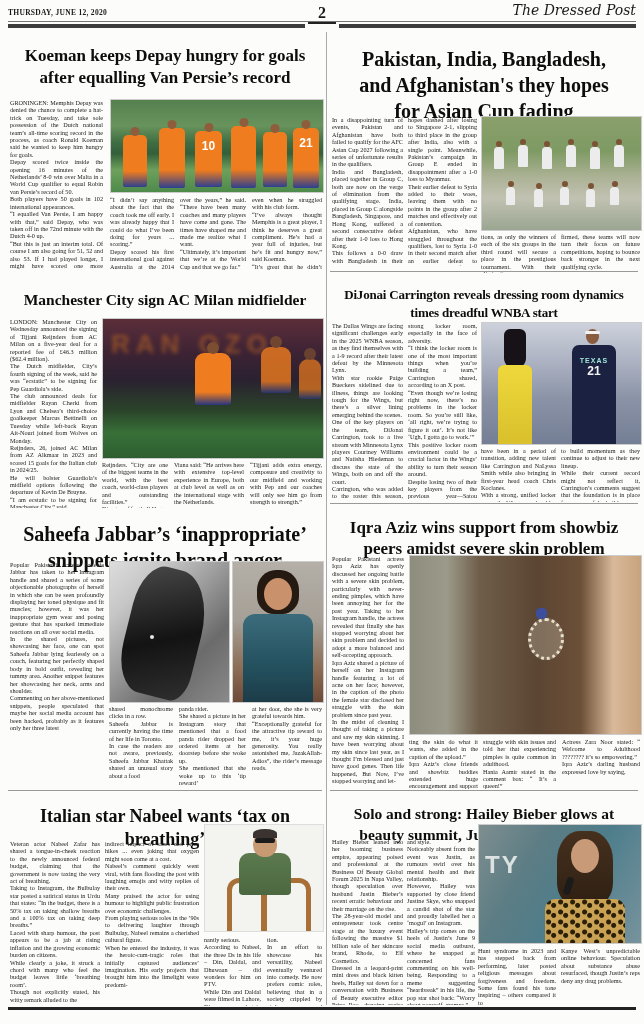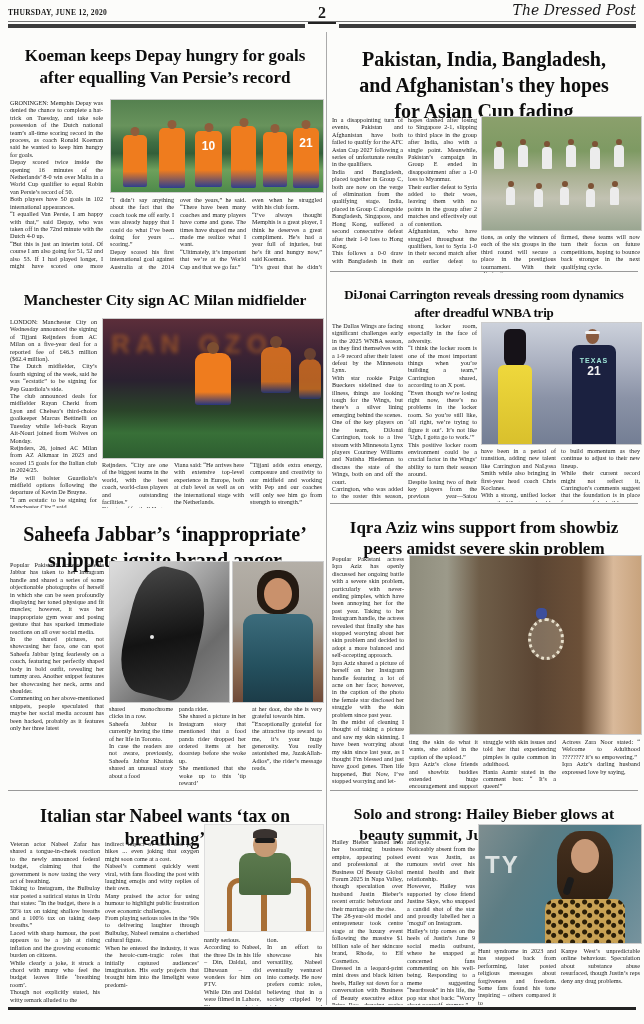--- a/index.html
+++ b/index.html
@@ -172,21 +172,21 @@
       <div class="mc-body" style="left:196px;top:40px;width:22px;height:40px;opacity:.7;"></div>
     </div>
     <div class="col" style="left:102px;top:461px;width:66px;height:47px;">Reijnders. “City are one of the biggest teams in the world, with the best coach, world-class players and outstanding facilities.”
 Director of football Hugo</div>
     <div class="col" style="left:174px;top:461px;width:70px;height:47px;">Viana said: “He arrives here with extensive top-level experience in Europe, both at club level as well as on the international stage with the Netherlands.</div>
     <div class="col" style="left:250px;top:461px;width:72px;height:47px;">“Tijjani adds extra energy, composure and creativity to our midfield and working with Pep and our coaches will only see him go from strength to strength.”</div>
   </section>
 
   <section>
     <h1 class="headline" style="left:330px;top:277px;width:308px;font-size:13px;line-height:18px;letter-spacing:-0.2px;">DiJonai Carrington reveals dressing room dynamics
-after dreadful WNBA trip</h1>
+times dreadful WNBA start</h1>
     <div class="col" style="left:332px;top:322px;width:71px;height:178px;">The Dallas Wings are facing significant challenges early in the 2025 WNBA season, as they find themselves with a 1-9 record after their latest defeat by the Minnesota Lynx.
 With star rookie Paige Bueckers sidelined due to illness, things are looking tough for the Wings, but there’s a silver lining emerging behind the scenes.
 One of the key players on the team, DiJonai Carrington, took to a live stream with Minnesota Lynx players Courtney Williams and Natisha Hiedeman to discuss the state of the Wings, both on and off the court.
 Carrington, who was added to the roster this season, emphasized the importance of a</div>
     <div class="col" style="left:408px;top:322px;width:69px;height:178px;">strong locker room, especially in the face of adversity.
 “I think the locker room is one of the most important things when you’re building a team,” Carrington shared, according to an X post.
 “Even though we’re losing right now, there’s no problems in the locker room. So you’re still like, ‘all right, we’re trying to figure it out’. It’s not like ‘Ugh, I gotta go to work.’”
 This positive locker room environment could be a crucial factor in the Wings’ ability to turn their season around.
 Despite losing two of their key players from the previous year—Satou Sabally and Natasha Howard—the Wings</div>
     <div class="photo" style="left:481px;top:322px;width:159px;height:121px;

